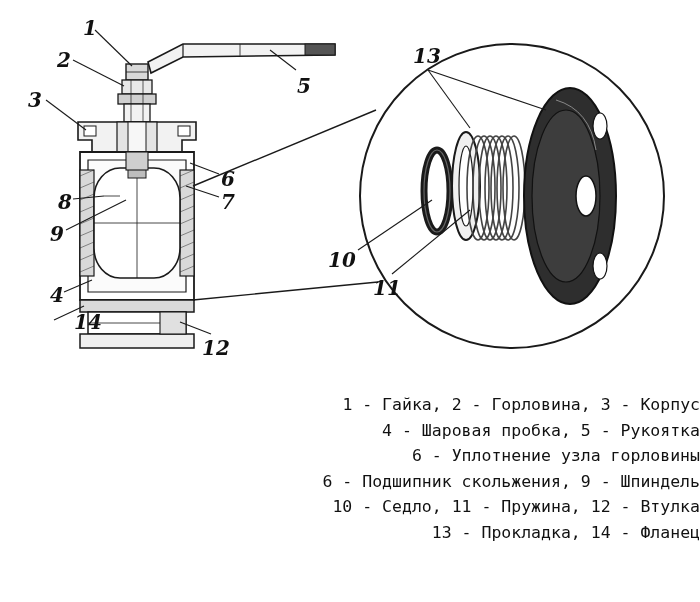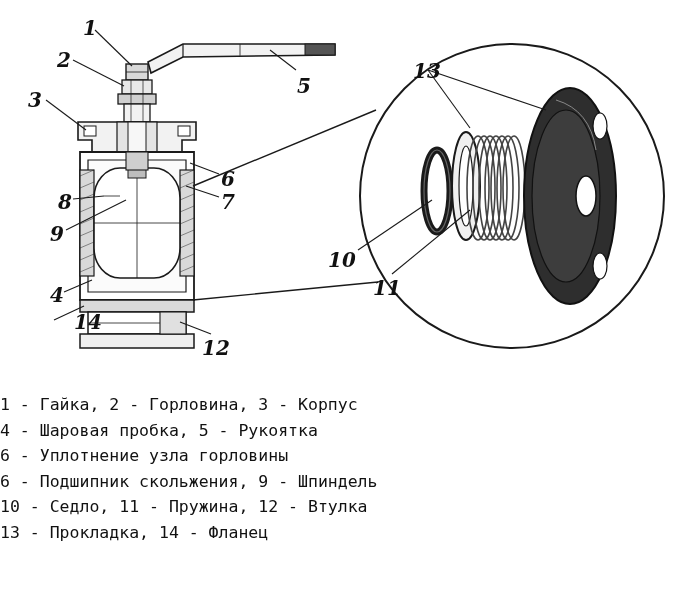--- a/index.html
+++ b/index.html
@@ -25,21 +25,21 @@
     top: 0;
     width: 700px;
     height: 380px;
   }
   #legend-area {
     position: absolute;
     left: 0;
     top: 392px;
     width: 700px;
     height: 200px;
-    text-align: left;
+    text-align: right;
   }
   .legend-line {
     font-family: "DejaVu Sans Mono", monospace;
     font-size: 16.5px;
     color: #111111;
     line-height: 25.5px;
     letter-spacing: 0px;
     white-space: pre;
   }
   .callout {
@@ -202,21 +202,21 @@
     <div class="callout" style="left:28px;  top:88px;">3</div>
     <div class="callout" style="left:50px;  top:283px;">4</div>
     <div class="callout" style="left:297px; top:74px;">5</div>
     <div class="callout" style="left:221px; top:167px;">6</div>
     <div class="callout" style="left:221px; top:190px;">7</div>
     <div class="callout" style="left:58px;  top:190px;">8</div>
     <div class="callout" style="left:50px;  top:222px;">9</div>
     <div class="callout" style="left:328px; top:248px;">10</div>
     <div class="callout" style="left:373px; top:276px;font-style:italic;">11</div>
     <div class="callout" style="left:202px; top:336px;">12</div>
-    <div class="callout" style="left:413px; top:59px;">13</div>
+    <div class="callout" style="left:413px; top:44px;">13</div>
     <div class="callout" style="left:37px;  top:310px;margin-left:37px;">14</div>
   </div>
 
   <div id="legend-area">
     <div class="legend-line">1 - Гайка, 2 - Горловина, 3 - Корпус</div>
     <div class="legend-line">4 - Шаровая пробка, 5 - Рукоятка</div>
     <div class="legend-line">6 - Уплотнение узла горловины</div>
     <div class="legend-line">6 - Подшипник скольжения, 9 - Шпиндель</div>
     <div class="legend-line">10 - Седло, 11 - Пружина, 12 - Втулка</div>
     <div class="legend-line">13 - Прокладка, 14 - Фланец</div>

